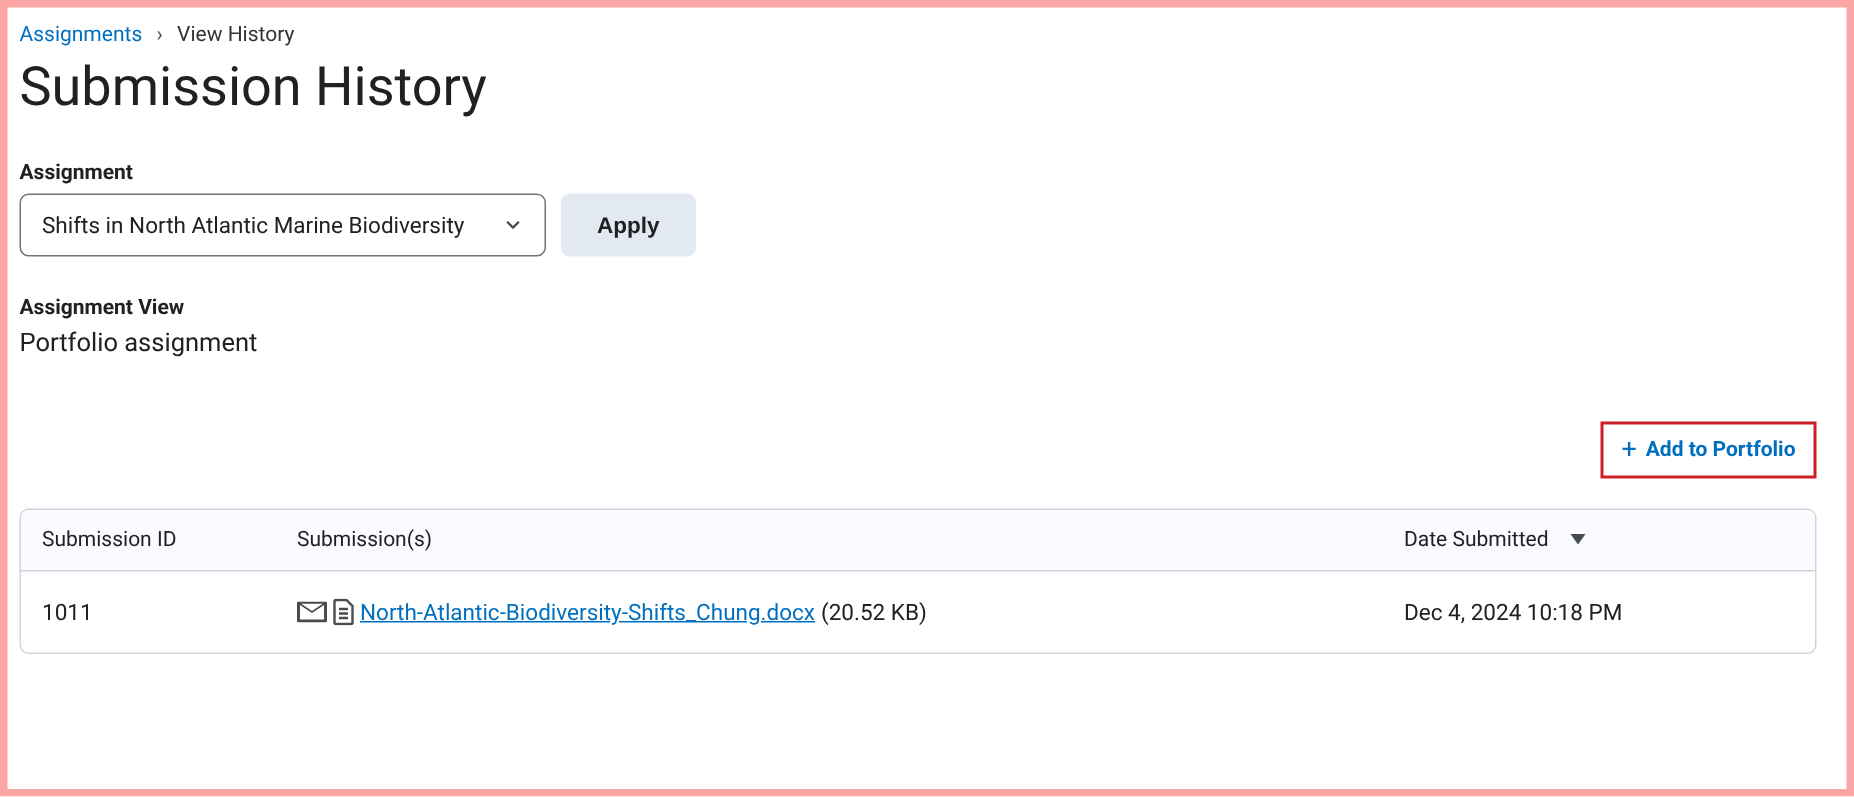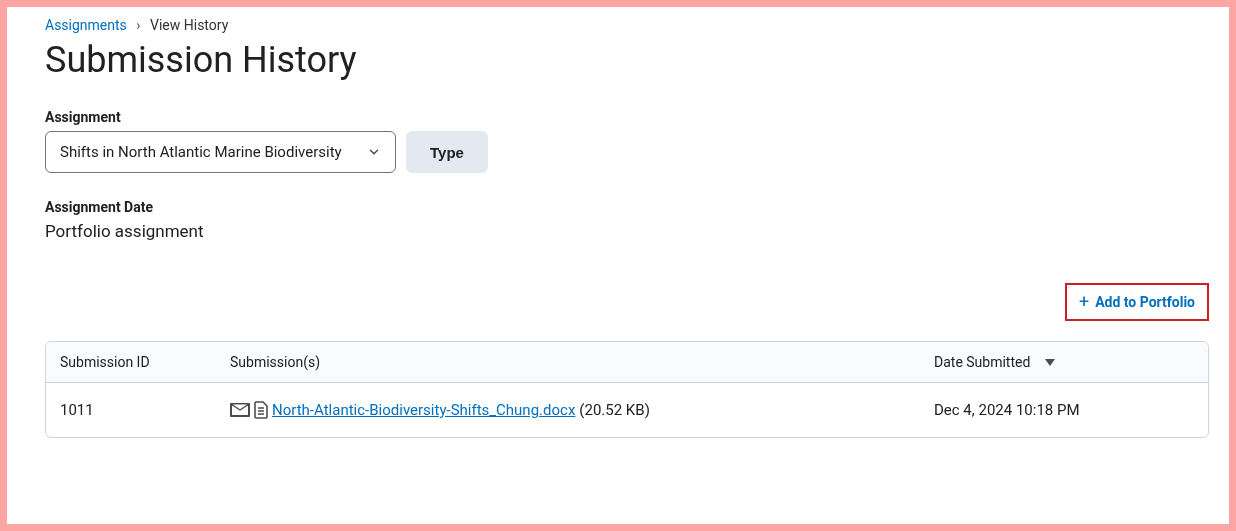--- a/index.html
+++ b/index.html
@@ -9,22 +9,22 @@
     }
     body {
       font-family: -apple-system, BlinkMacSystemFont, "Segoe UI", Roboto, Arial, sans-serif;
       background: #fff;
       color: #202122;
       font-size: 15px;
     }
     .page {
       width: 1236px;
       height: 531px;
-      border: 7px solid #fca5a5;
-      padding: 10px 20px 20px 38px;
+      border: 5px solid #fca5a5;
+      padding: 10px 20px 20px 8px;
       position: relative;
     }
     .breadcrumb {
       font-size: 14px;
       color: #333;
       margin-bottom: 4px;
     }
     .breadcrumb a {
       color: #006fbf;
       text-decoration: none;
@@ -193,24 +193,24 @@
   <h1 class="title">Submission History</h1>
 
   <label class="label">Assignment</label>
   <div class="filter-row">
     <div class="select-wrap">
       <span class="select-value">Shifts in North Atlantic Marine Biodiversity</span>
       <svg class="chev-down icon-svg" viewBox="0 0 24 24" fill="none" stroke="#494c4e" stroke-width="2.5" stroke-linecap="round" stroke-linejoin="round">
           <polyline points="6 9 12 15 18 9"></polyline>
         </svg>
     </div>
-    <button class="apply-btn">Type</button>
-  </div>
-
-  <span class="section-label">Assignment Date</span>
+    <button class="apply-btn">Apply</button>
+  </div>
+
+  <span class="section-label">Assignment View</span>
   <div class="section-value">Portfolio assignment</div>
 
   <div class="actions-row">
     <div class="add-portfolio">
       <span class="plus">+</span>
       <span class="txt">Add to Portfolio</span>
     </div>
   </div>
 
   <div class="table">

